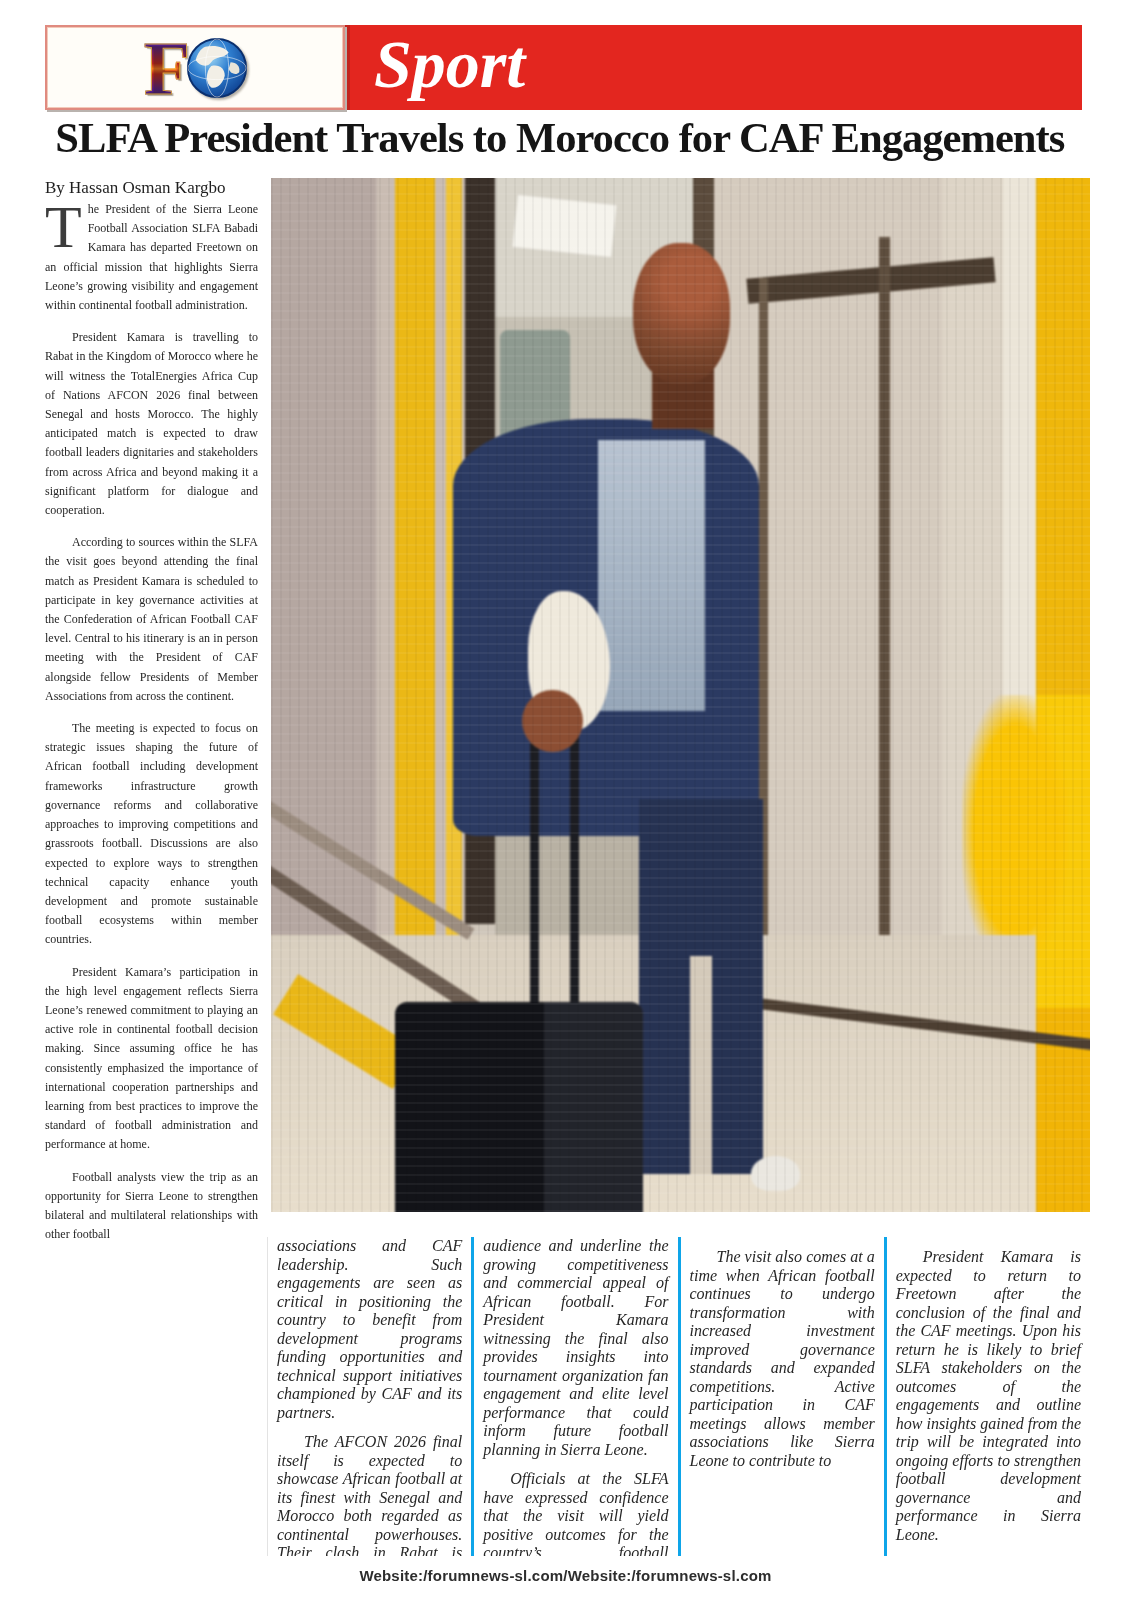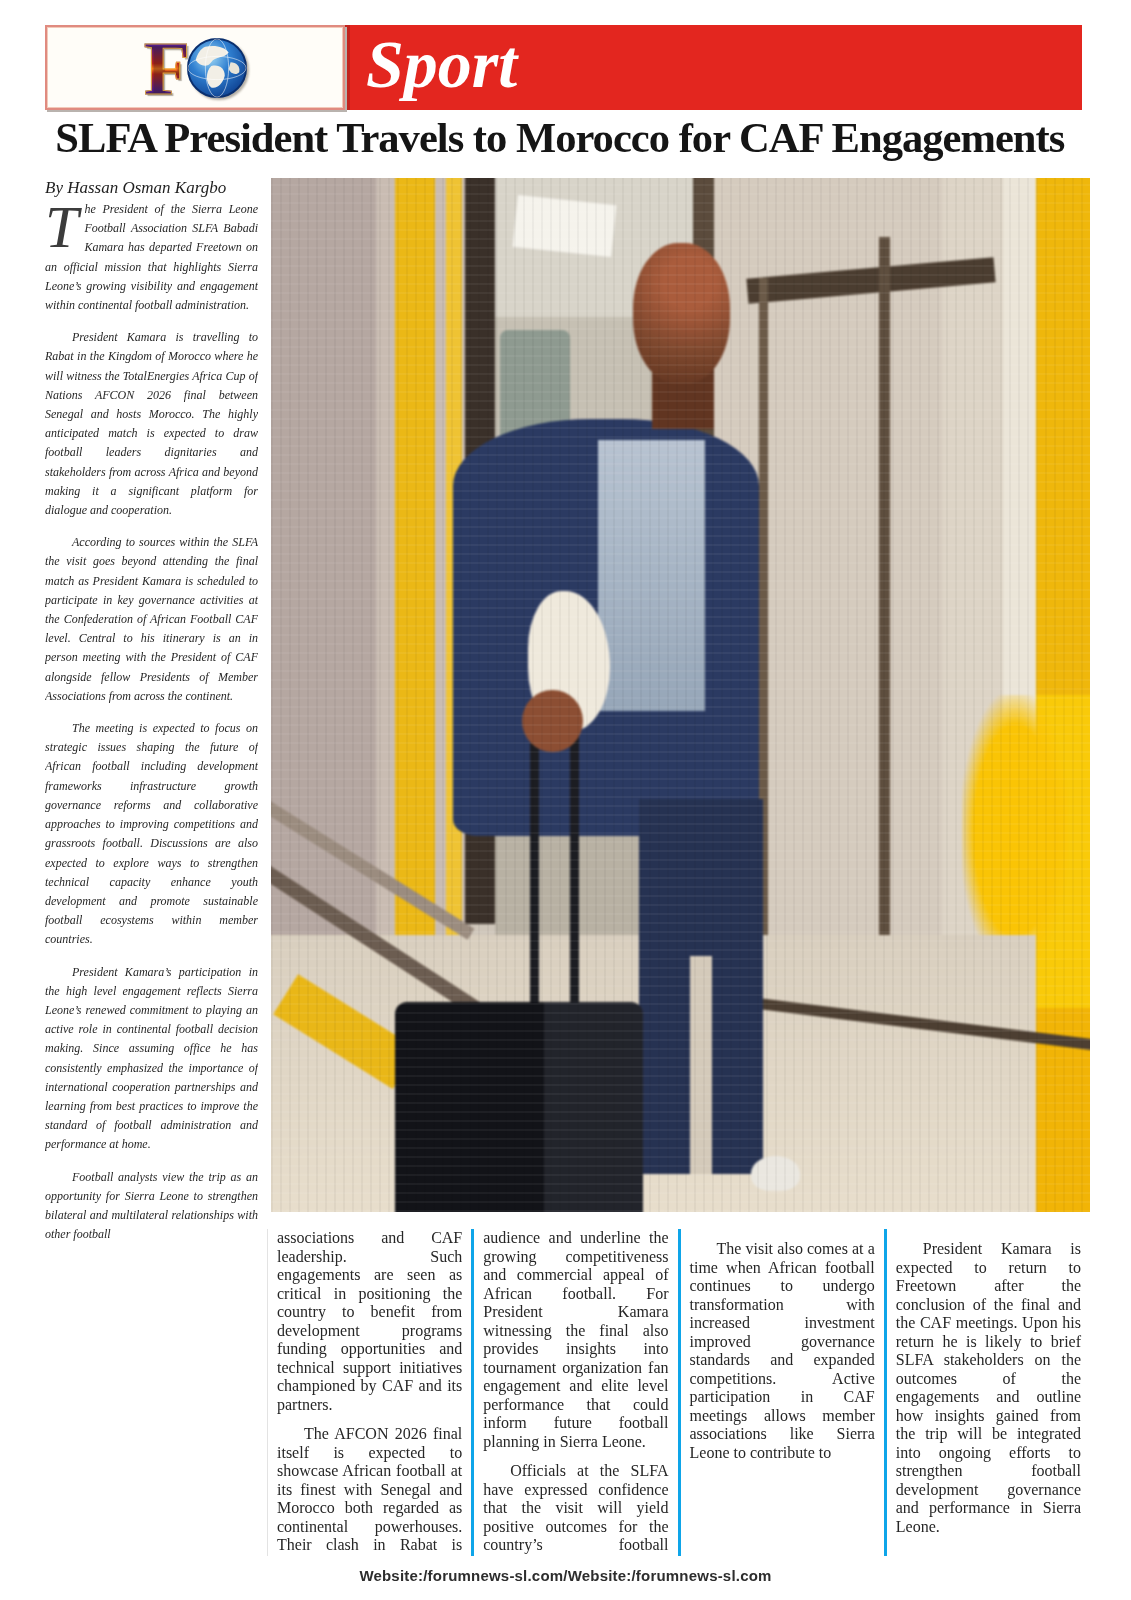--- a/index.html
+++ b/index.html
@@ -28,42 +28,42 @@
     -webkit-text-stroke:1px rgba(236,185,60,.85);
     text-shadow:2px 2px 1px rgba(40,30,10,.35);
   }
   .logo-globe {
     width:62px; height:62px; flex:0 0 auto; margin:0 -2px;
     filter:drop-shadow(2px 2px 1px rgba(40,30,10,.35));
   }
   .logo-divider { width:5px; background:#c3231d; }
   .sport-banner {
     flex:1; background:#e3261f; display:flex; align-items:center;
-    padding-left:16px;
+    padding-left:24px;
   }
   .sport-banner span {
     color:#ffffff; font-family:"Liberation Serif", serif;
     font-weight:bold; font-style:italic; font-size:68px; line-height:1;
     padding-bottom:8px;
   }
   
   .headline {
     position:absolute; left:45px; top:113px; width:1040px;
     font-family:"Liberation Serif", serif; font-weight:bold;
     font-size:43px; letter-spacing:-1px; white-space:nowrap;
     color:#151515; text-align:center; transform:scaleX(.99); transform-origin:left;
   }
   
   .body-row {
     position:absolute; left:45px; top:178px; width:1045px; height:1378px;
     display:flex; gap:9px;
   }
-  .col1 { width:213px; overflow:hidden;font-style:italic; }
+  .col1 { width:213px; overflow:hidden; }
   .right-area { flex:1; display:flex; flex-direction:column; }
-  .bottom-cols { flex:1; display:flex; margin-top:17px; overflow:hidden; }
+  .bottom-cols { flex:1; display:flex; margin-top:25px; overflow:hidden;font-style:italic; }
   .bcol { flex:1; padding:0 9px; border-left:3px solid #0ea5e9; overflow:hidden; }
   .bcol:first-child { border-left:1px solid #e3e3e3; }
 
   .byline { font-size:17px; margin-bottom:2px; }
   p.para {
     font-size:12px; line-height:19.2px; text-align:justify;
     text-indent:27px; hyphens:auto; -webkit-hyphens:auto;
     margin-top:13px; color:#262626;
   }
   .bcol p.para { font-size:16px; line-height:18.5px; margin-top:11px; }

